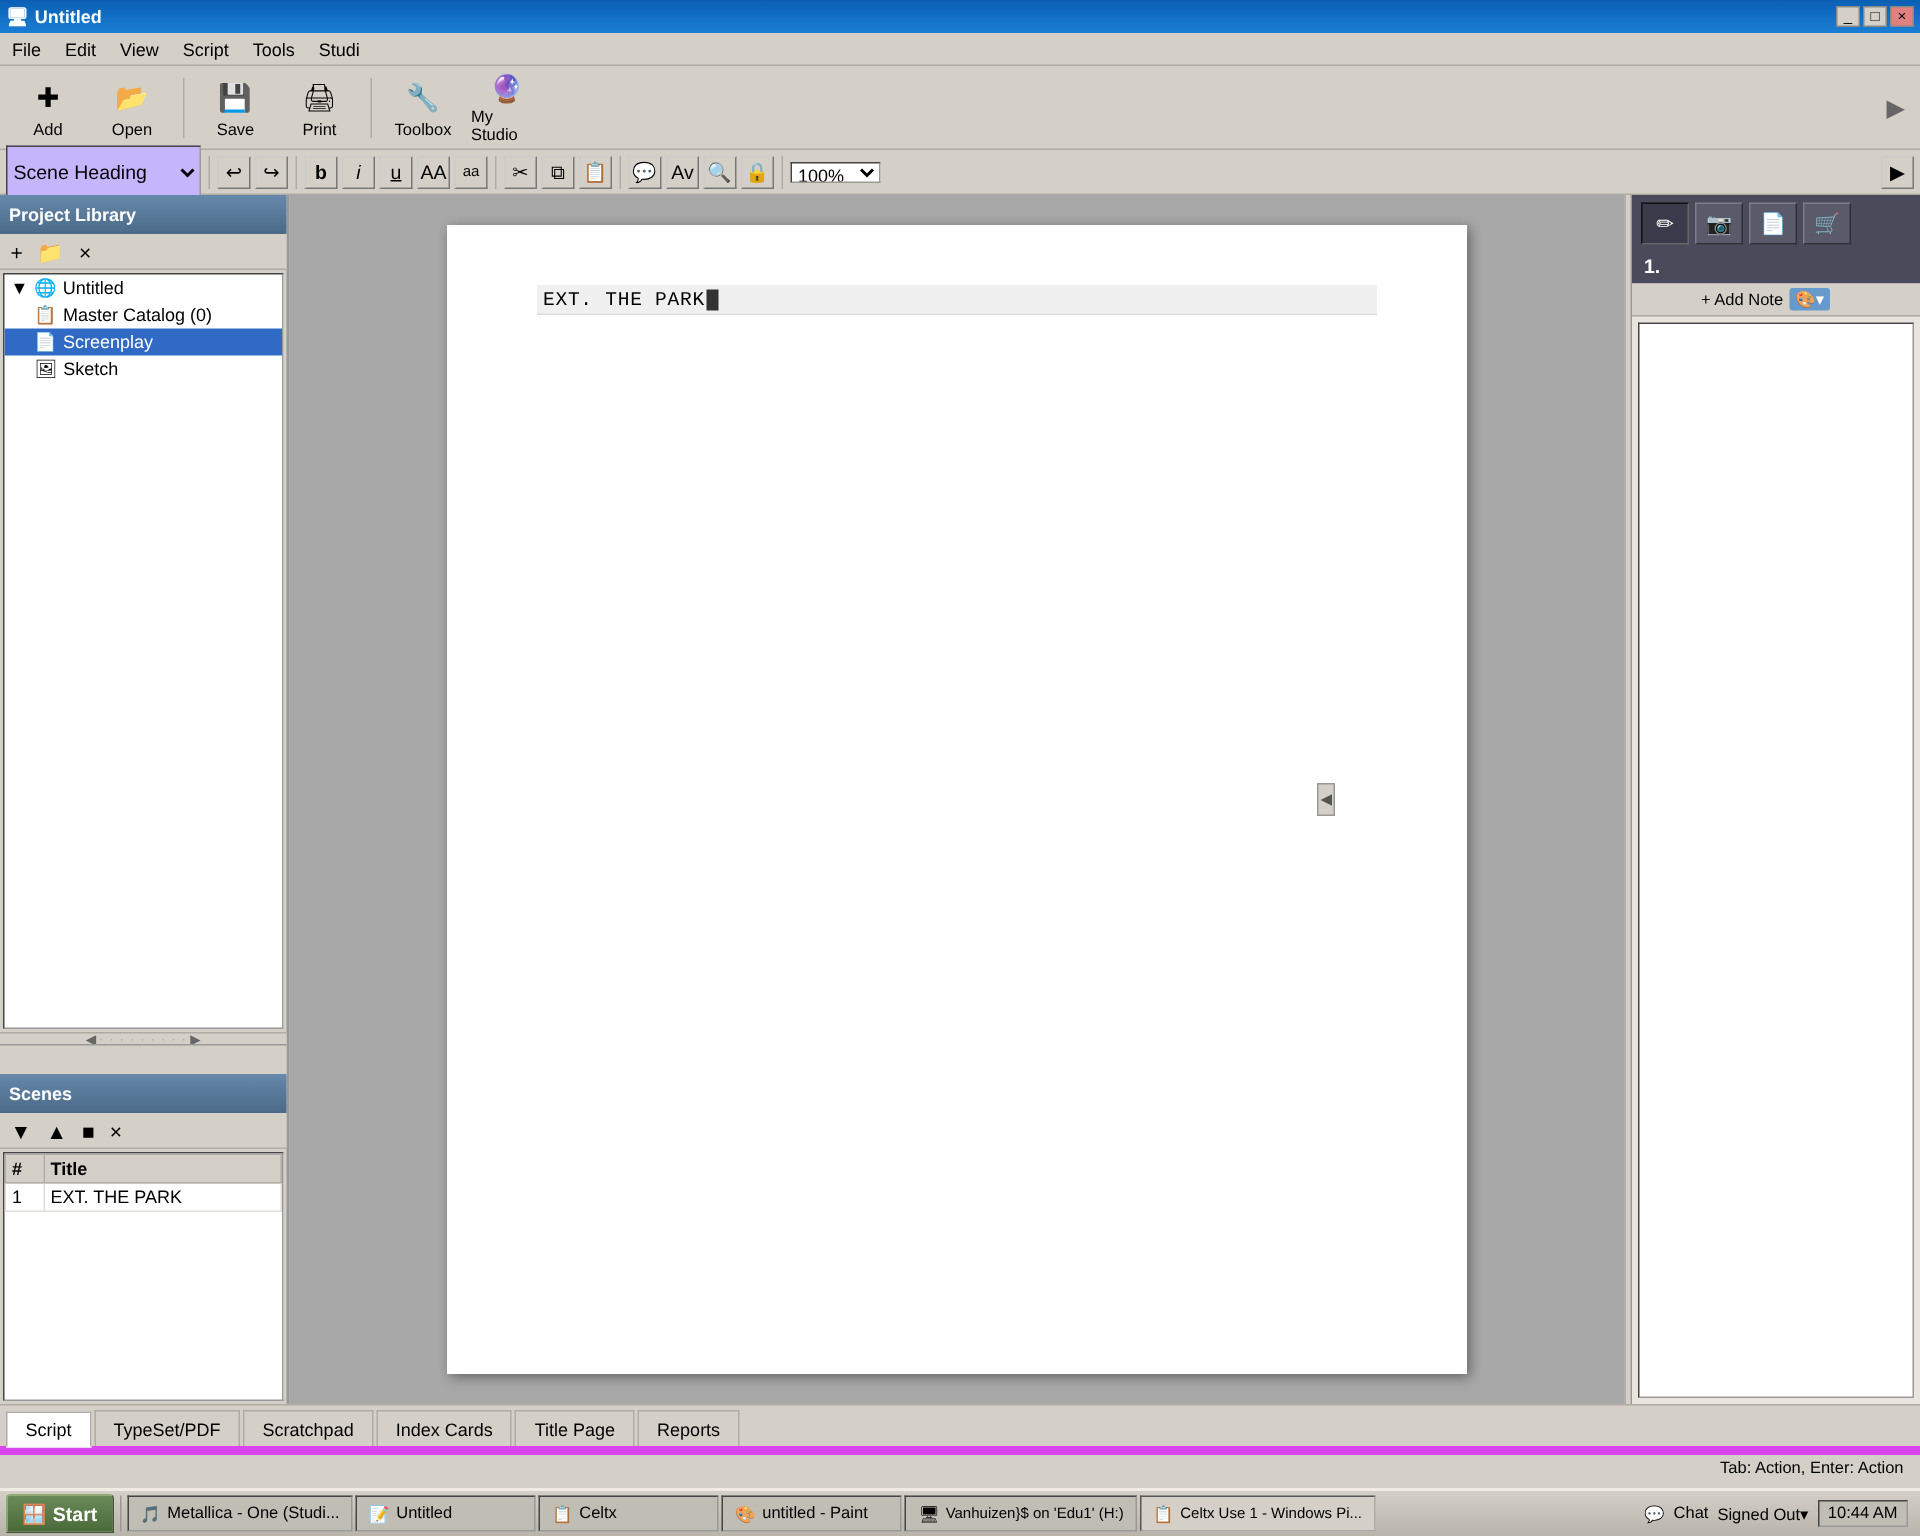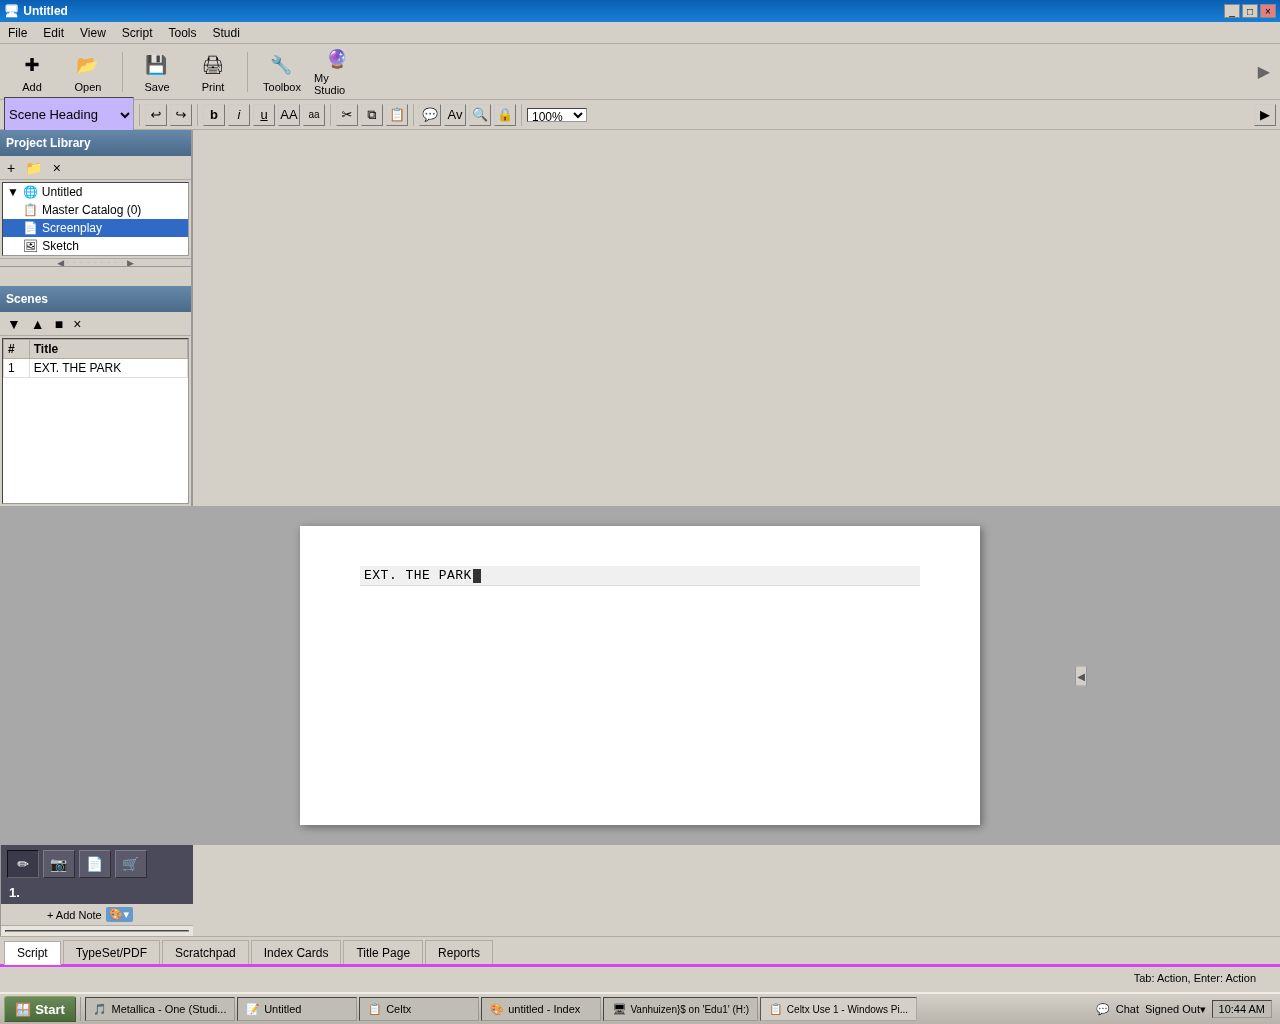--- a/index.html
+++ b/index.html
@@ -419,21 +419,21 @@
     <option>50%</option>
     <option>75%</option>
     <option selected="">100%</option>
     <option>125%</option>
     <option>150%</option>
   </select>
   <div style="flex:1"></div>
   <div class="fmt-btn">▶</div>
 </div>
 
-<div id="main-layout" style="display:flex; height:calc(1024px - 22px - 22px - 56px - 30px - 32px - 24px - 32px);flex-direction:column;">
+<div id="main-layout" style="display:flex; height:calc(1024px - 22px - 22px - 56px - 30px - 32px - 24px - 32px);">
 
   <div id="left-panel" style="width:193px; display:flex; flex-direction:column; border-right:2px solid #999;">
 
     <div style="display:flex; flex-direction:column; flex:1; min-height:0;">
       <div id="project-library">
         <span>Project Library</span>
       </div>
       <div id="library-toolbar">
         <span class="lib-btn">+</span>
         <span class="lib-btn">📁</span>
@@ -538,21 +538,21 @@
 
 <div id="bottom-tabs" style="height:28px; background:#d4d0c8; display:flex; align-items:flex-end; padding:0 4px; border-top:1px solid #b0aca4;">
   <div class="tab-btn active">Script</div>
   <div class="tab-btn">TypeSet/PDF</div>
   <div class="tab-btn">Scratchpad</div>
   <div class="tab-btn">Index Cards</div>
   <div class="tab-btn">Title Page</div>
   <div class="tab-btn">Reports</div>
 </div>
 
-<div id="status-bar" style="height:24px; background:#d4d0c8; display:flex; align-items:center; justify-content:flex-end; padding:0 24px; font-size:11px; border-top:3px solid #d946ef;">
+<div id="status-bar" style="height:24px; background:#d4d0c8; display:flex; align-items:center; justify-content:flex-end; padding:0 11px; font-size:11px; border-top:6px solid #d946ef;">
   <span>Tab: Action, Enter: Action</span>
 </div>
 
 <div id="taskbar">
   <button id="start-btn">
     <span>🪟</span>
     <span>Start</span>
   </button>
   <div class="taskbar-sep-v"></div>
   <div class="taskbar-item">
@@ -562,21 +562,21 @@
   <div class="taskbar-item">
     <span>📝</span>
     <span>Untitled</span>
   </div>
   <div class="taskbar-item">
     <span>📋</span>
     <span>Celtx</span>
   </div>
   <div class="taskbar-item">
     <span>🎨</span>
-    <span>untitled - Index</span>
+    <span>untitled - Paint</span>
   </div>
   <div class="taskbar-item">
     <span>🖥</span>
     <span style="overflow:hidden; text-overflow:ellipsis; font-size:10px;">Vanhuizen}$ on 'Edu1' (H:)</span>
   </div>
   <div class="taskbar-item active">
     <span>📋</span>
     <span style="overflow:hidden; text-overflow:ellipsis; font-size:10px;">Celtx Use 1 - Windows Pi...</span>
   </div>
   <div id="taskbar-right">

